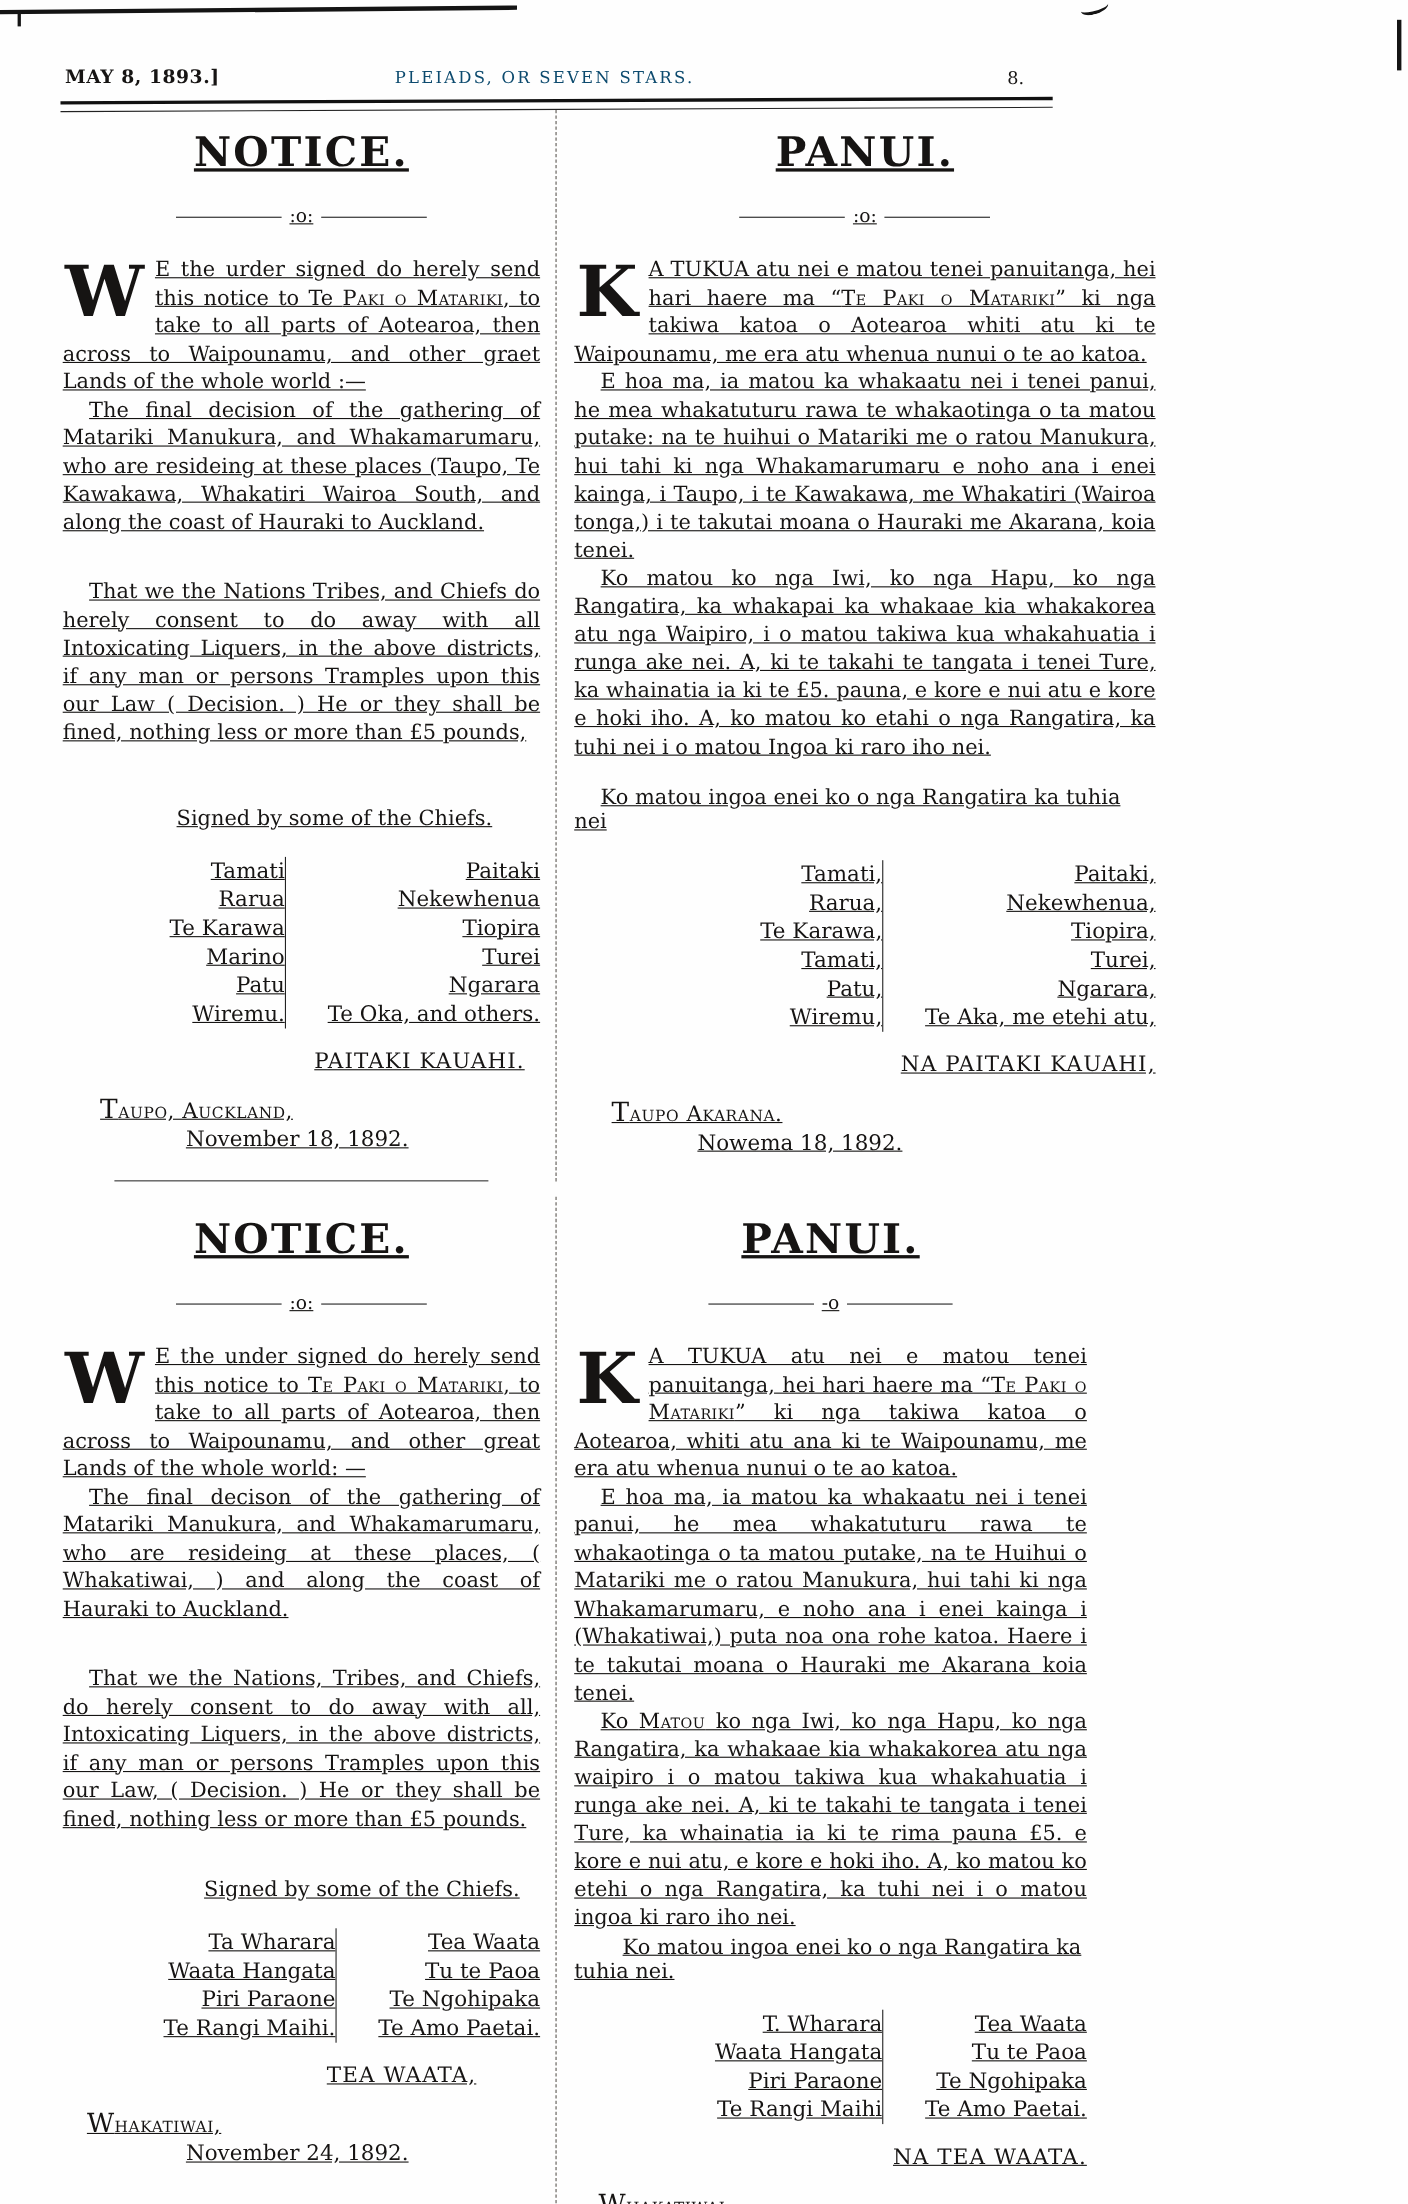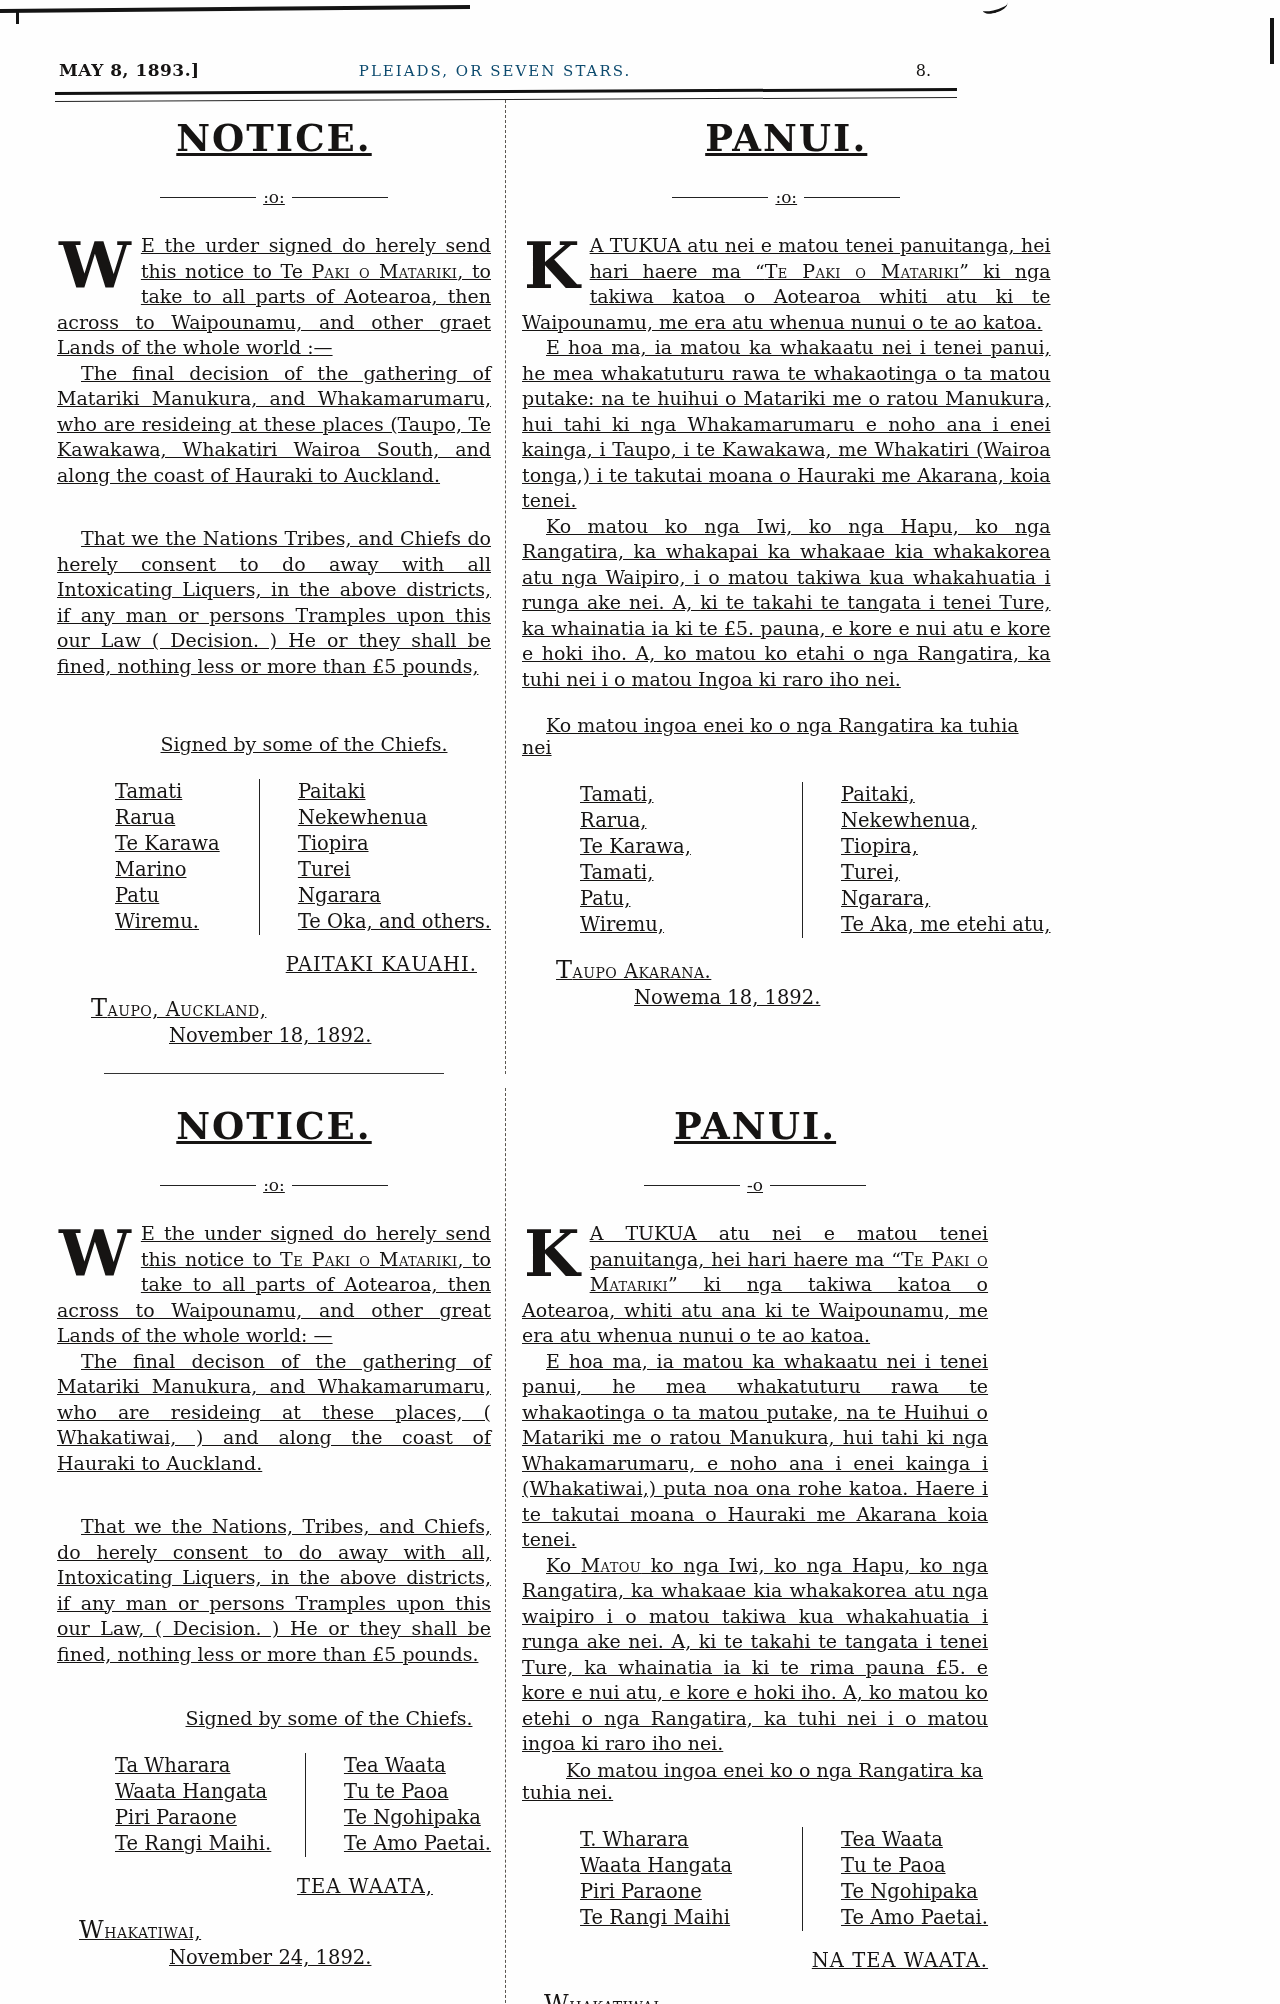--- a/index.html
+++ b/index.html
@@ -4,21 +4,21 @@
 <style>
   html, body { margin:0; padding:0; background:#ffffff; }
   .page {
     position:relative; width:1280px; height:2004px; margin:0 auto;
     background:#fefefe; color:#161413; overflow:hidden;
     font-family:"DejaVu Serif", "Liberation Serif", serif;
   }
   .content { position:absolute; left:55px; top:42px; width:902px; }
 
   
-  .hdr { display:flex; align-items:flex-end; padding:18px 4px 10px 4px; }
+  .hdr { display:flex; align-items:center; padding:18px 4px 10px 4px; }
   .hdr-date { flex:1; font-weight:bold; font-size:17px; letter-spacing:.5px; }
   .hdr-title { flex:0 0 auto; font-size:15px; letter-spacing:2px; color:#0c4a6e; }
   .hdr-page { flex:1; text-align:right; font-size:16px; padding-right:22px; }
   .toprule { border-top:3px solid #111; border-bottom:1px solid #222; height:6px; transform:rotate(-0.25deg); }
 
   
   .cols { display:flex; align-items:stretch;text-decoration:underline; }
   .col { box-sizing:border-box; }
   .col-left  { width:450px; padding:0 14px 0 2px; }
   .col-right { flex:1; border-left:1px dashed #5a5650; padding:0 2px 0 16px; }
@@ -31,21 +31,21 @@
   .indent { text-indent:24px; }
   .gap-top { margin-top:38px; }
 
   .dropcap { float:left; font-weight:bold; font-size:64px; line-height:58px; height:72px; padding:4px 10px 0 2px; }
 
   .signed-line { font-size:19px; margin:0; }
   .signed-left-1 { margin-top:54px; text-align:center; padding-left:60px; }
   .signed-right-1 { margin-top:22px; text-indent:24px; }
   .signed-left-2 { margin-top:40px; text-align:center; padding-left:110px; }
 
-  .names { display:flex; margin-top:24px; margin-left:58px; }
+  .names { display:flex; margin-top:24px; margin-left:58px;text-align:right; }
   .names-c1 { width:222px; }
   .names-c2 { border-left:1.5px solid #222; padding-left:38px; flex:1; }
   .name-row { font-size:19.5px; line-height:26px; white-space:nowrap; }
 
   .sig { margin:18px 0 0 0; font-size:19.5px; letter-spacing:1px; text-align:right; }
   .sig-pad { padding-right:14px; }
   .place { margin:18px 0 0 34px; font-size:19.5px; font-variant:small-caps; letter-spacing:.5px; }
   .place::first-letter { font-size:24px; }
   .dateline { margin:2px 0 0 112px; font-size:19.5px; }
 
@@ -137,20 +137,21 @@
           </div>
           <div class="names-c2">
             <div class="name-row">Paitaki,</div>
             <div class="name-row">Nekewhenua,</div>
             <div class="name-row">Tiopira,</div>
             <div class="name-row">Turei,</div>
             <div class="name-row">Ngarara,</div>
             <div class="name-row">Te Aka, me etehi atu,</div>
           </div>
         </div>
+        <p class="sig">NA PAITAKI KAUAHI,</p>
         <p class="place">Taupo Akarana.</p>
         <p class="dateline">Nowema 18, 1892.</p>
       </div>
     </section>
 
     <section class="cols section2">
 
       <div class="col col-left">
         <h1 class="sec-title">NOTICE.</h1>
         <div class="rule-divider">

